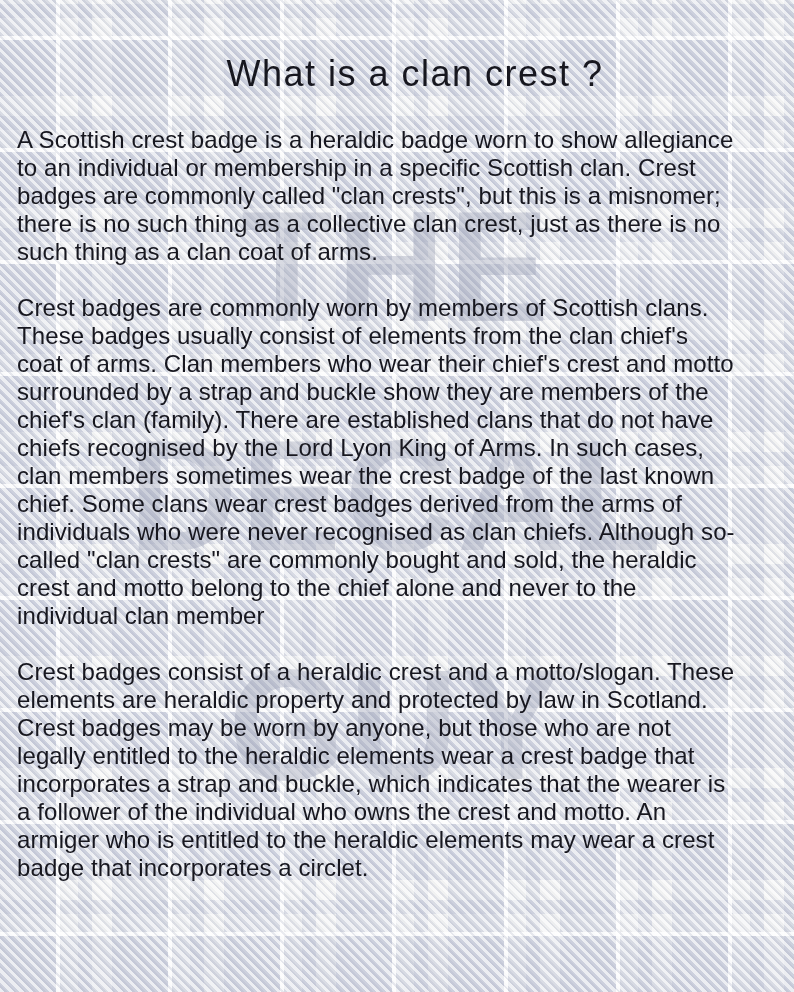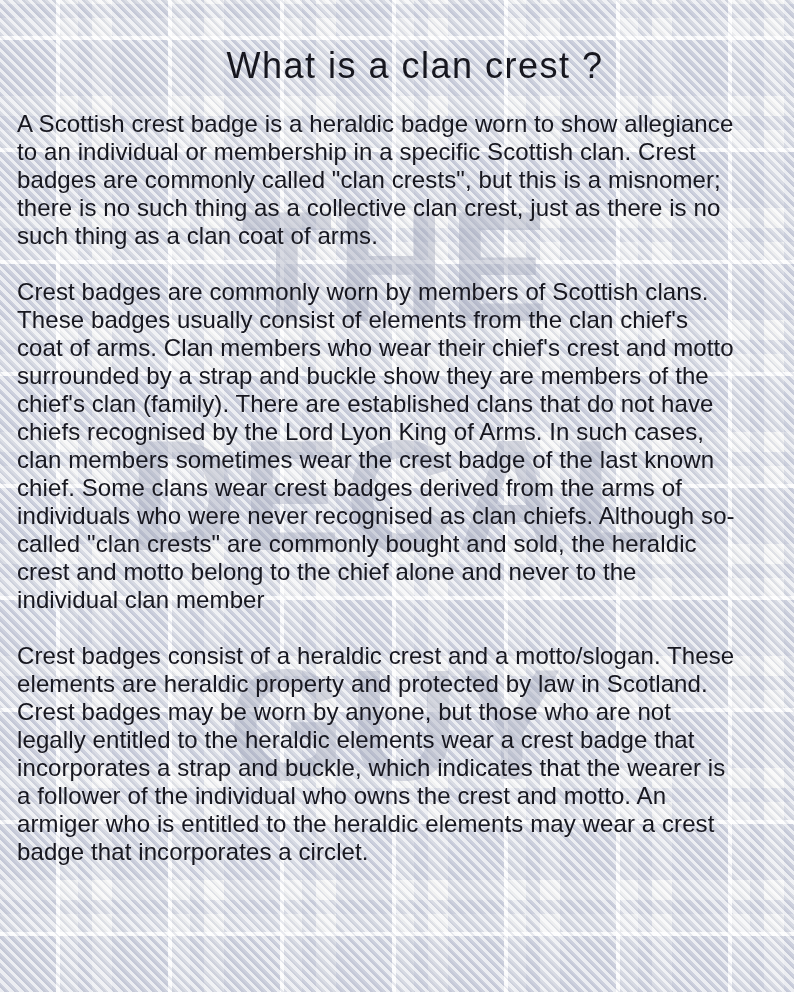--- a/index.html
+++ b/index.html
@@ -64,21 +64,21 @@
     transform: scaleY(1.05);
     user-select: none;
   }
   
   .content {
     position: absolute;
     inset: 0;
     color: #17171f;
   }
   .page-title {
-    margin: 0;
+    margin: 8px;
     padding-top: 44px;
     text-align: center;
     font-size: 36px;
     font-weight: 400;
     letter-spacing: 1.5px;
     line-height: 44px;
     padding-left: 36px;
   }
   .body-text {
     padding: 22px 0 0 17px;

